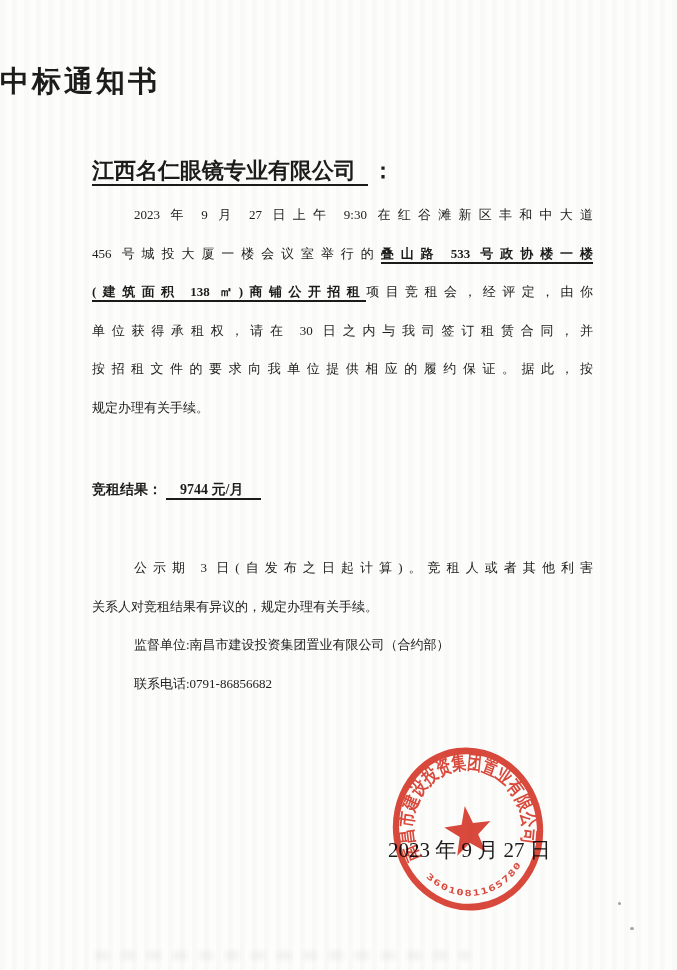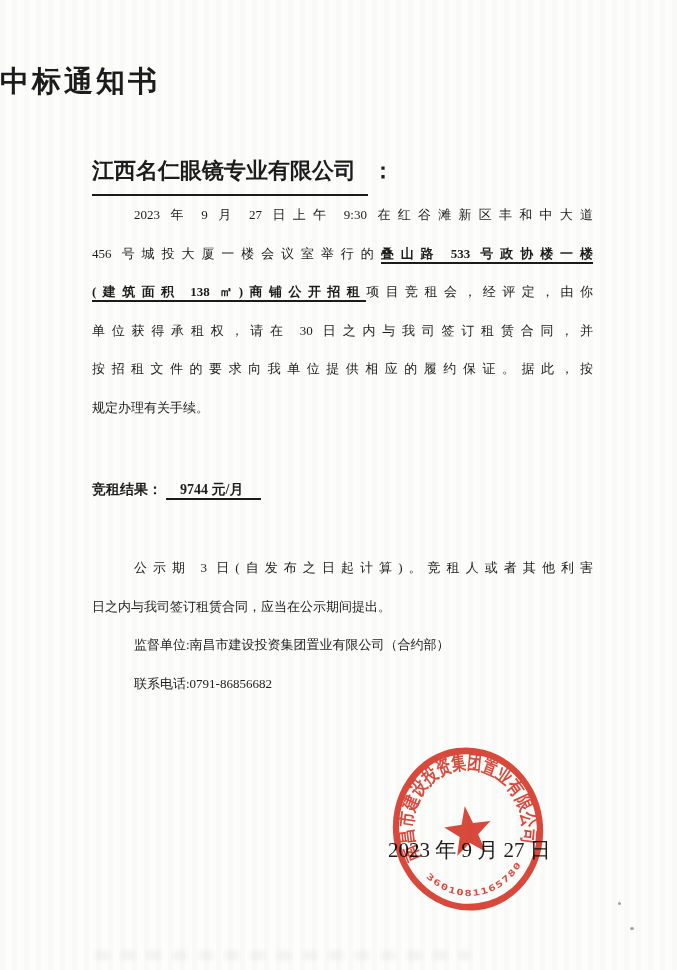--- a/index.html
+++ b/index.html
@@ -27,21 +27,21 @@
   .addressee {
     position: absolute;
     top: 156px; left: 92px;
     font-size: 22px;
     font-weight: 700;
     line-height: 30px;
   }
   .addressee .addr-name {
     border-bottom: 2px solid #1b1b1b;
     padding-right: 12px;
-    padding-bottom: 11px;
+    padding-bottom: 1px;
     text-align: center;
   }
   .addressee .addr-colon { margin-left: 4px; }
   .para {
     position: absolute;
     left: 92px;
     width: 501px;
     font-size: 13px;
     line-height: 38.5px;
   }
@@ -129,21 +129,21 @@
       <div class="bline"><span>按招租文件的要求向我单位提供相应的履约保证。据此，按</span></div>
       <div class="bline noj"><span>规定办理有关手续。</span></div>
     </div>
 
   <div class="result-line">
     <span class="result-label">竞租结果：</span><span class="result-value">9744 元/月</span>
   </div>
 
   <div class="para" id="notice">
       <div class="bline ind"><span>公示期 3 日(自发布之日起计算)。竞租人或者其他利害</span></div>
-      <div class="bline noj"><span>日之内与我司签订租赁合同，应当在公示期间提出。</span></div>
+      <div class="bline noj"><span>关系人对竞租结果有异议的，规定办理有关手续。</span></div>
       <div class="bline ind noj"><span>监督单位:南昌市建设投资集团置业有限公司（合约部）</span></div>
       <div class="bline ind noj"><span>联系电话:0791-86856682</span></div>
     </div>
 
   <div class="date-line">2023 年 9 月 27 日</div>
 
   <div class="seal">
     <svg viewBox="0 0 200 200" preserveAspectRatio="none">
       <defs>
         <path id="arcTop" d="M 36.6 129.6 A 70 70 0 1 1 163.4 129.6" fill="none"></path>

